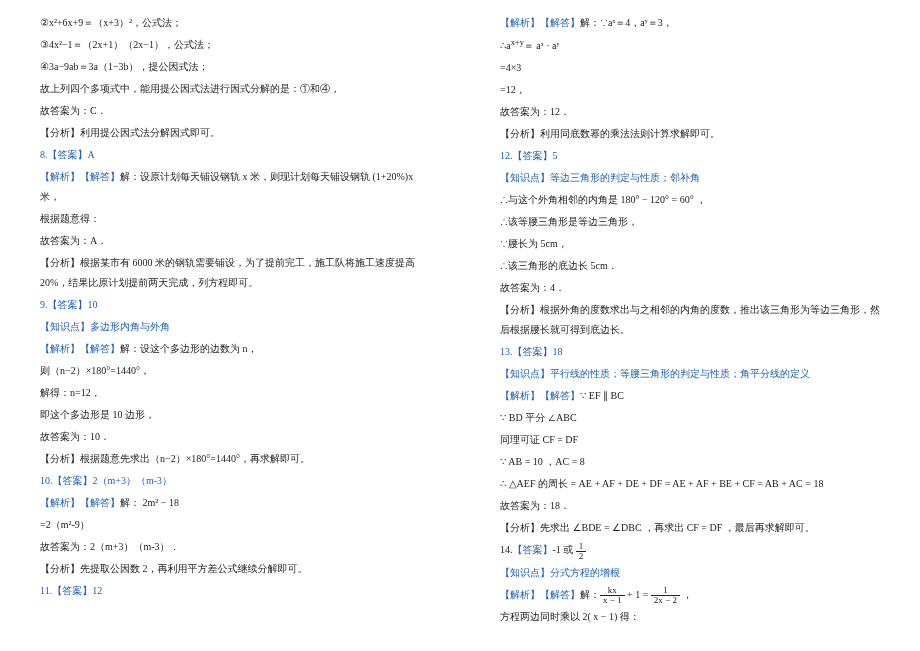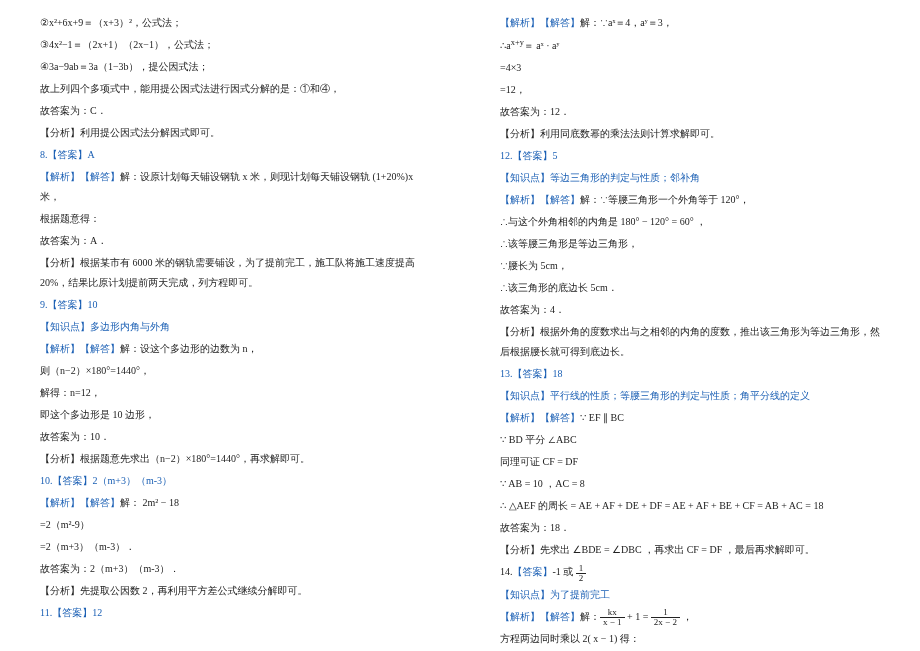--- a/index.html
+++ b/index.html
@@ -31,47 +31,45 @@
     <p class="blue">【知识点】多边形内角与外角</p>
     <p><span class="blue">【解析】【解答】</span><span>解：设这个多边形的边数为 n，</span></p>
     <p>则（n−2）×180°=1440°，</p>
     <p>解得：n=12，</p>
     <p>即这个多边形是 10 边形，</p>
     <p>故答案为：10．</p>
     <p>【分析】根据题意先求出（n−2）×180°=1440°，再求解即可。</p>
     <p class="ans">10.【答案】2（m+3）（m-3）</p>
     <p><span class="blue">【解析】【解答】</span><span>解：  2m² − 18</span></p>
     <p>=2（m²-9）</p>
-    <p>=2（m+3）（m-3）．</p>
     <p>故答案为：2（m+3）（m-3）．</p>
     <p>【分析】先提取公因数 2，再利用平方差公式继续分解即可。</p>
     <p class="ans">11.【答案】12</p>
   </div>
 <div class="col" id="right">
     <p><span class="blue">【解析】【解答】</span><span>解：∵aˣ＝4，aʸ＝3，</span></p>
     <p>∴a<sup>x+y</sup>＝ <span class="math">aˣ · aʸ</span></p>
     <p>=4×3</p>
     <p>=12，</p>
     <p>故答案为：12．</p>
     <p>【分析】利用同底数幂的乘法法则计算求解即可。</p>
     <p class="ans">12.【答案】5</p>
     <p class="blue">【知识点】等边三角形的判定与性质；邻补角</p>
-    <p><span class="blue">【解析】【解答】</span><span>解：∵等腰三角形一个外角等于 120°，</span></p>
     <p>∴与这个外角相邻的内角是  180° − 120° = 60° ，</p>
     <p>∴该等腰三角形是等边三角形，</p>
     <p>∵腰长为 5cm，</p>
     <p>∴该三角形的底边长 5cm．</p>
     <p>故答案为：4．</p>
     <p>【分析】根据外角的度数求出与之相邻的内角的度数，推出该三角形为等边三角形，然后根据腰长就可得到底边长。</p>
     <p class="ans">13.【答案】18</p>
     <p class="blue">【知识点】平行线的性质；等腰三角形的判定与性质；角平分线的定义</p>
     <p><span class="blue">【解析】【解答】</span><span class="math">∵ EF ∥ BC</span></p>
     <p class="math">∵ BD  平分 ∠ABC</p>
     <p class="math">同理可证 CF = DF</p>
     <p class="math">∵ AB = 10 ，AC = 8</p>
     <p>∴ <span class="math">△AEF</span> 的周长 = <span class="math">AE + AF + DE + DF = AE + AF + BE + CF = AB + AC = 18</span></p>
     <p>故答案为：18．</p>
     <p>【分析】先求出 <span class="math">∠BDE = ∠DBC</span> ，再求出 <span class="math">CF = DF</span> ，最后再求解即可。</p>
     <p>14.<span class="ans">【答案】</span>-1 或 <span class="frac"><span class="n">1</span><span class="d">2</span></span></p>
-    <p class="blue">【知识点】为了提前完工</p>
+    <p class="blue">【知识点】分式方程的增根</p>
     <p><span class="blue">【解析】【解答】</span><span>解：<span class="frac"><span class="n math">kx</span><span class="d math">x − 1</span></span> + 1 = <span class="frac"><span class="n">1</span><span class="d math">2x − 2</span></span> ，</span></p>
     <p>方程两边同时乘以 2( <span class="math">x</span> − 1) 得：</p>
   </div>
 
 </body></html>

